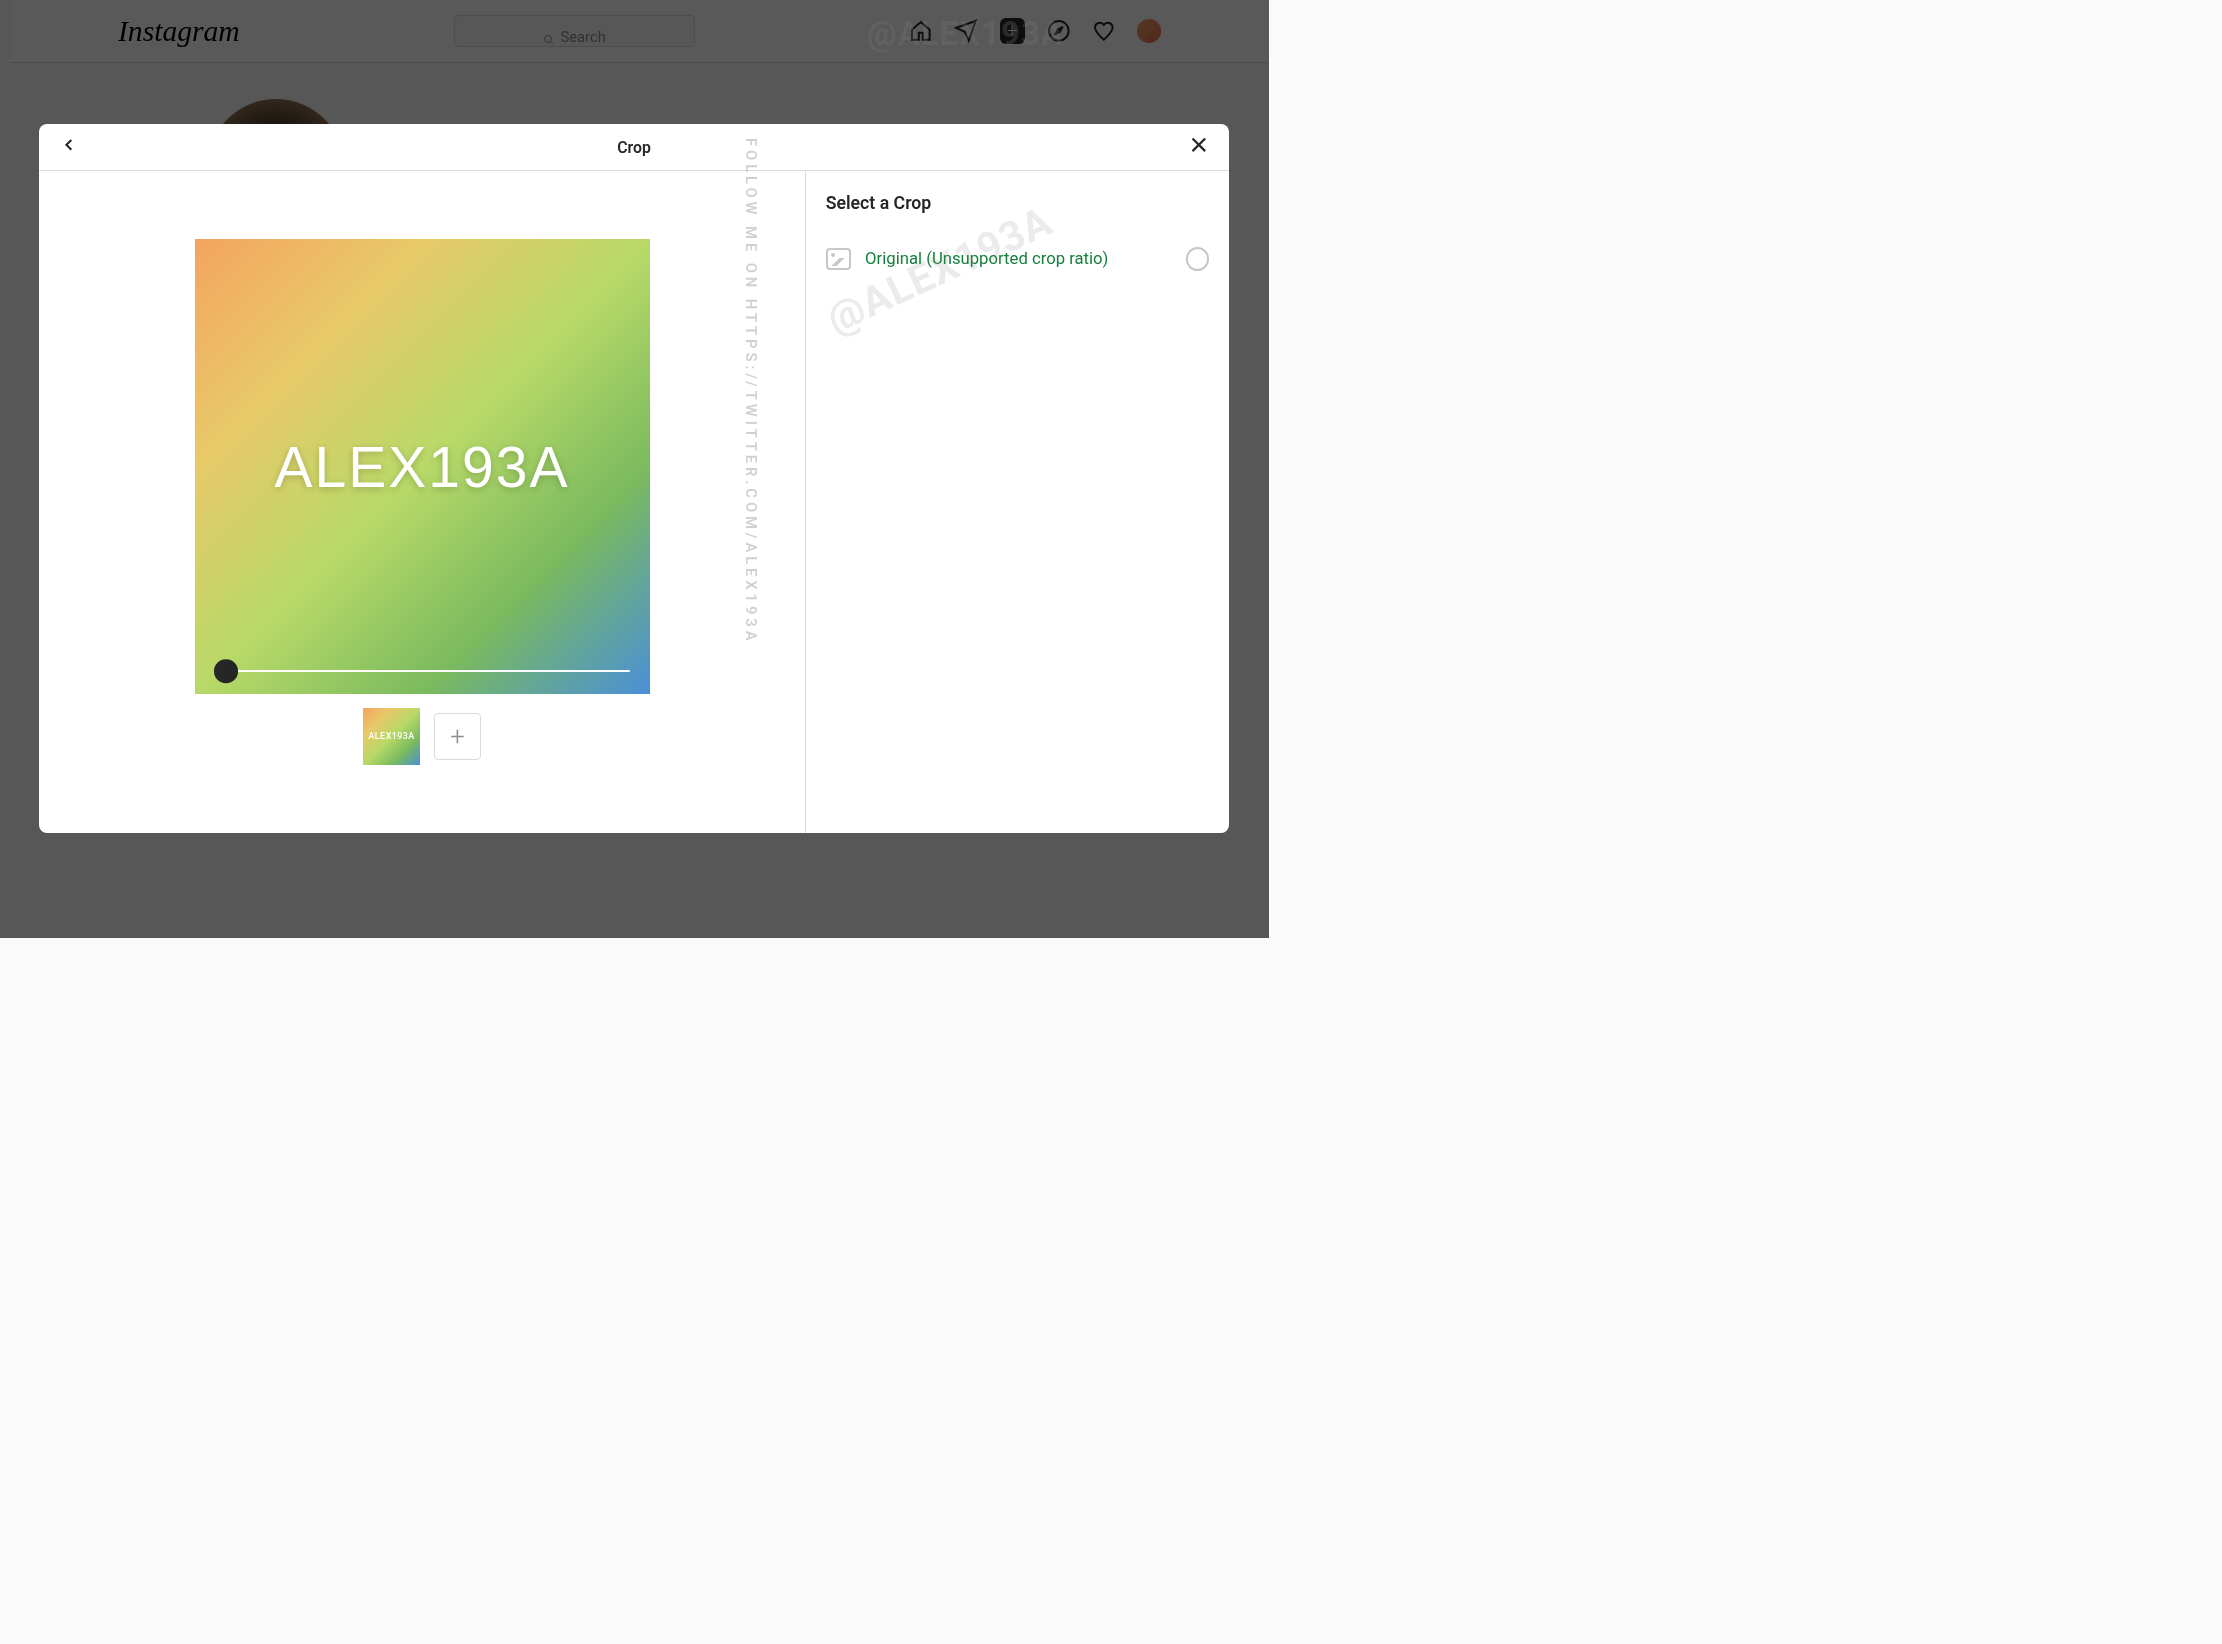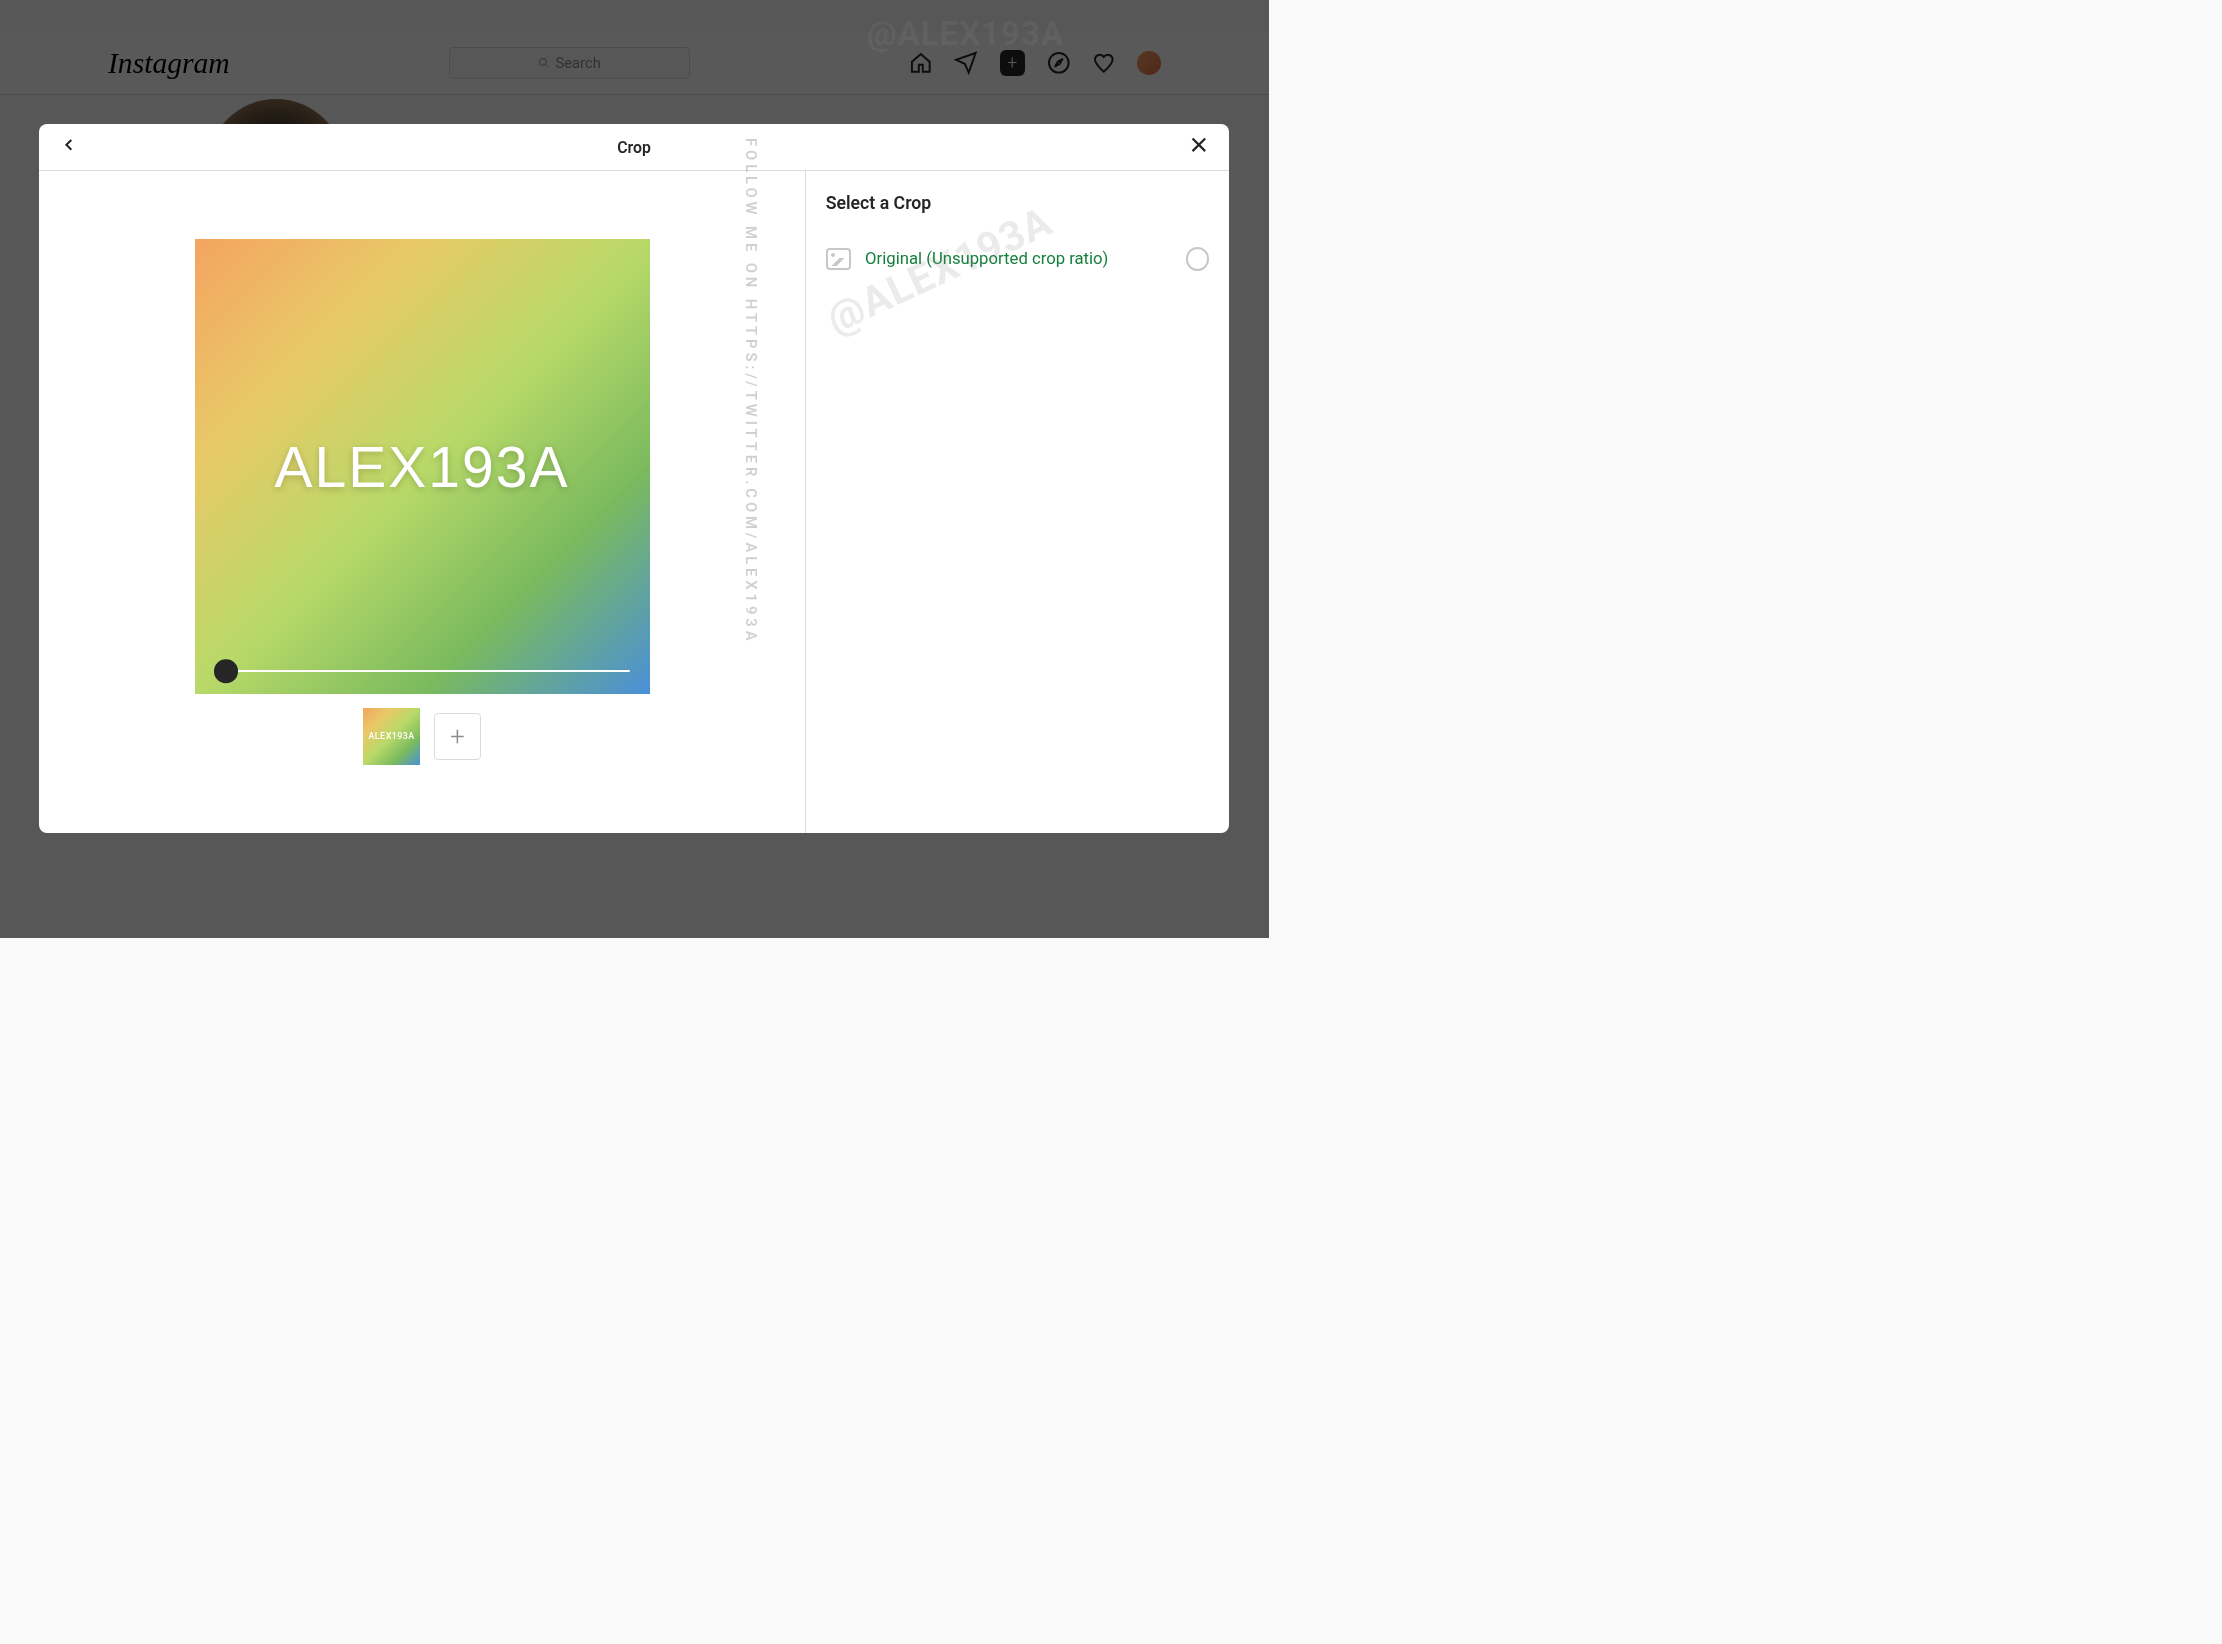--- a/index.html
+++ b/index.html
@@ -12,45 +12,44 @@
       background: #fafafa;
       width: 1269px;
       height: 938px;
       overflow: hidden;
       position: relative;
     }
     
     .bg-header {
       position: absolute;
       top: 0;
-      left: 0;
+      left: 10px;
       right: 0;
       height: 63px;
       background: #fff;
       border-bottom: 1px solid #dbdbdb;
       display: flex;
       align-items: center;
       justify-content: space-between;
       padding: 10px 108px;
-      margin-top: 32px;
     }
     .bg-logo {
       font-family: cursive;
       font-size: 29.6px;
       font-style: italic;
       font-weight: 500;
     }
     .bg-search {
       width: 241px;
       height: 31.5px;
       background: #fafafa;
       border: 1px solid #dbdbdb;
       border-radius: 3.9px;
       display: flex;
-      align-items: center;
+      align-items: flex-end;
       justify-content: center;
       color: #8e8e8e;
       font-size: 14.8px;
       gap: 5.9px;
     }
     .bg-nav {
       display: flex;
       align-items: center;
       gap: 21.7px;
     }

